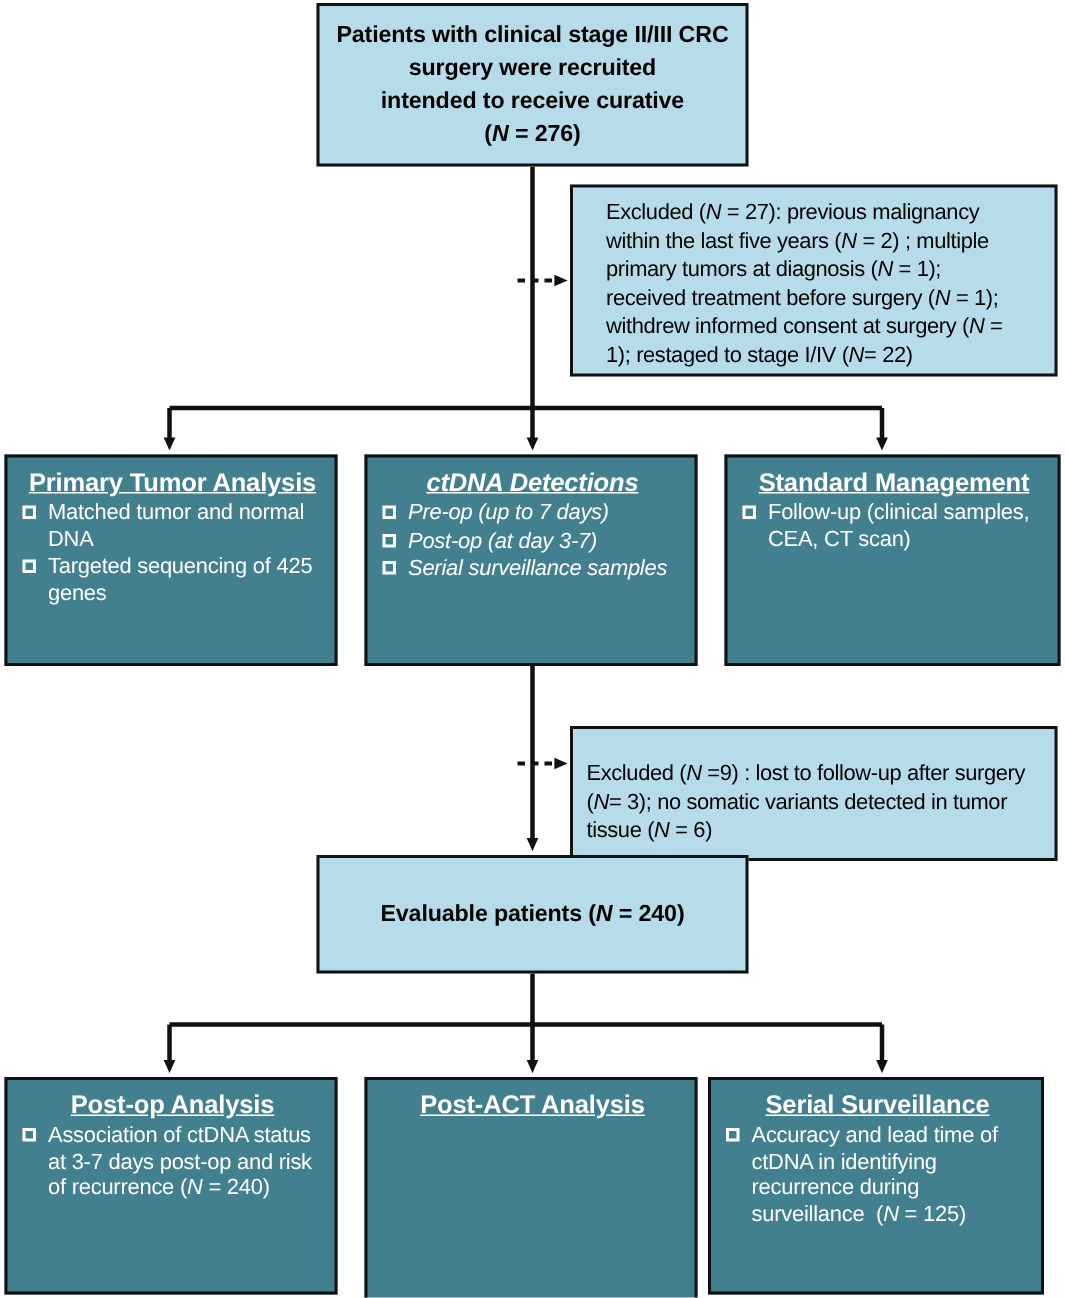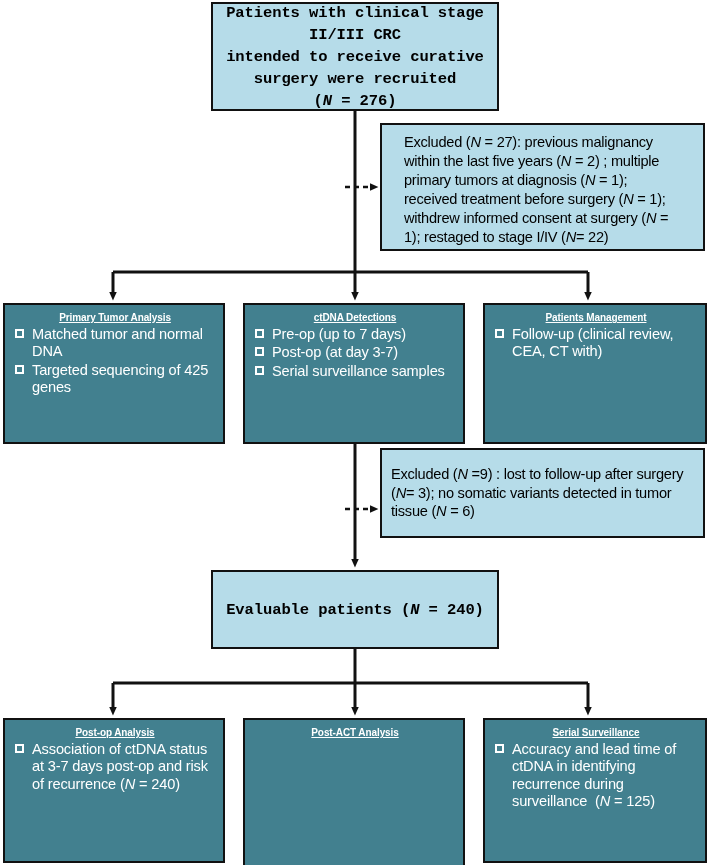--- a/index.html
+++ b/index.html
@@ -28,21 +28,21 @@
     color: #000000;
   }
   .box-dark {
     background: #42808f;
     color: #ffffff;
   }
   .ttl {
     font-weight: bold;
     text-align: center;
     text-decoration: underline;
-    font-size: 10px;
+    font-size: 17px;
     line-height: 1.18;
     letter-spacing: -0.1px;
     margin: 0 0 2px 0;
     white-space: nowrap;
   }
   .litem {
     position: relative;
     font-size: 14.6px;
     line-height: 1.20;
     padding-left: 17px;
@@ -55,47 +55,46 @@
     width: 9px; height: 9px;
     border: 2px solid #ffffff;
     background: transparent;
   }
   .center-bold {
     font-weight: bold;
     text-align: center;
     font-size: 15.5px;
     line-height: 1.42;
     letter-spacing: -0.1px;
-    font-family: Liberation Mono, monospace;
   }
   .excl {
     font-size: 14.6px;
     line-height: 1.30;
     letter-spacing: -0.25px;
     text-align: left;
   }
   i.nv { font-style: italic; }
 
   
   #box-top      { left:211px; top:2px;   width:288px; height:109px;
                   display:flex; align-items:center; justify-content:center;
                   padding:4px 8px; }
   #box-excl1    { left:380px; top:123px; width:325px; height:128px;
                   padding:8px 22px; }
   #box-primary  { left:3px;   top:303px; width:222px; height:141px; padding:7px 8px 4px 10px; }
-  #box-ctdna    { left:243px; top:303px; width:222px; height:141px; padding:7px 8px 4px 10px; }
+  #box-ctdna    { left:243px; top:303px; width:222px; height:141px; padding:7px 8px 4px 10px;font-style:italic; }
   #box-standard { left:483px; top:303px; width:224px; height:141px; padding:7px 8px 4px 10px; }
-  #box-excl2    { left:380px; top:448px; width:325px; height:90px;
-                  padding:8px 9px; display:flex; align-items:center; }
+  #box-excl2    { left:380px; top:484px; width:325px; height:90px;
+                  padding:8px 9px; display:flex; align-items:flex-end; }
   #box-eval     { left:211px; top:570px; width:288px; height:79px;
                   display:flex; align-items:center; justify-content:center;
                   padding:4px 8px; }
   #box-postop   { left:3px;   top:718px; width:222px; height:145px; padding:7px 8px 4px 10px; }
   #box-postact  { left:243px; top:718px; width:222px; height:177px; padding:7px 8px 4px 10px; }
-  #box-serial   { left:483px; top:718px; width:224px; height:145px; padding:7px 8px 4px 10px; }
+  #box-serial   { left:472px; top:718px; width:224px; height:145px; padding:7px 8px 4px 10px; }
 </style>
 </head>
 <body>
 
 <svg id="canvas" viewBox="0 0 710 865" xmlns="http://www.w3.org/2000/svg">
   <defs>
     <marker id="ah" markerWidth="9" markerHeight="9" refX="4.4" refY="4.5" orient="auto" markerUnits="userSpaceOnUse">
       <path d="M0,0.6 L8.8,4.5 L0,8.4 z" fill="#111111"></path>
     </marker>
     <marker id="ah2" markerWidth="9" markerHeight="9" refX="4.4" refY="4.5" orient="auto" markerUnits="userSpaceOnUse">
@@ -126,22 +125,22 @@
 
   <g stroke="#111111" stroke-width="2.6" fill="none">
     <line x1="345" y1="187" x2="374" y2="187" stroke-dasharray="5,4" marker-end="url(#ah2)"></line>
     <line x1="345" y1="509" x2="374" y2="509" stroke-dasharray="5,4" marker-end="url(#ah2)"></line>
   </g>
 </svg>
 
 <div class="box box-light" id="box-top">
   <div class="center-bold">
     <div>Patients with clinical stage II/III CRC</div>
+    <div>surgery were recruited</div>
     <div>intended to receive curative</div>
-    <div>surgery were recruited</div>
     <div>(<i class="nv">N</i> = 276)</div>
   </div>
 </div>
 
 <div class="box box-light" id="box-excl1">
   <div class="excl">
     Excluded (<i class="nv">N</i> = 27): previous malignancy within the last five years (<i class="nv">N</i> = 2) ; multiple primary tumors at diagnosis (<i class="nv">N</i> = 1); received treatment before surgery (<i class="nv">N</i> = 1); withdrew informed consent at surgery (<i class="nv">N</i> = 1); restaged to stage I/IV (<i class="nv">N</i>= 22)
   </div>
 </div>
 
@@ -167,24 +166,24 @@
     <span class="cbx"></span>
     <span>Post-op (at day 3-7)</span>
   </div>
   <div class="litem">
     <span class="cbx"></span>
     <span>Serial surveillance samples</span>
   </div>
 </div>
 
 <div class="box box-dark" id="box-standard">
-  <div class="ttl">Patients Management</div>
-  <div class="litem">
-    <span class="cbx"></span>
-    <span>Follow-up (clinical review, CEA, CT with)</span>
+  <div class="ttl">Standard Management</div>
+  <div class="litem">
+    <span class="cbx"></span>
+    <span>Follow-up (clinical samples, CEA, CT scan)</span>
   </div>
 </div>
 
 <div class="box box-light" id="box-excl2">
   <div class="excl">
     Excluded (<i class="nv">N</i> =9) : lost to follow-up after surgery (<i class="nv">N</i>= 3); no somatic variants detected in tumor tissue (<i class="nv">N</i> = 6)
   </div>
 </div>
 
 <div class="box box-light" id="box-eval">

